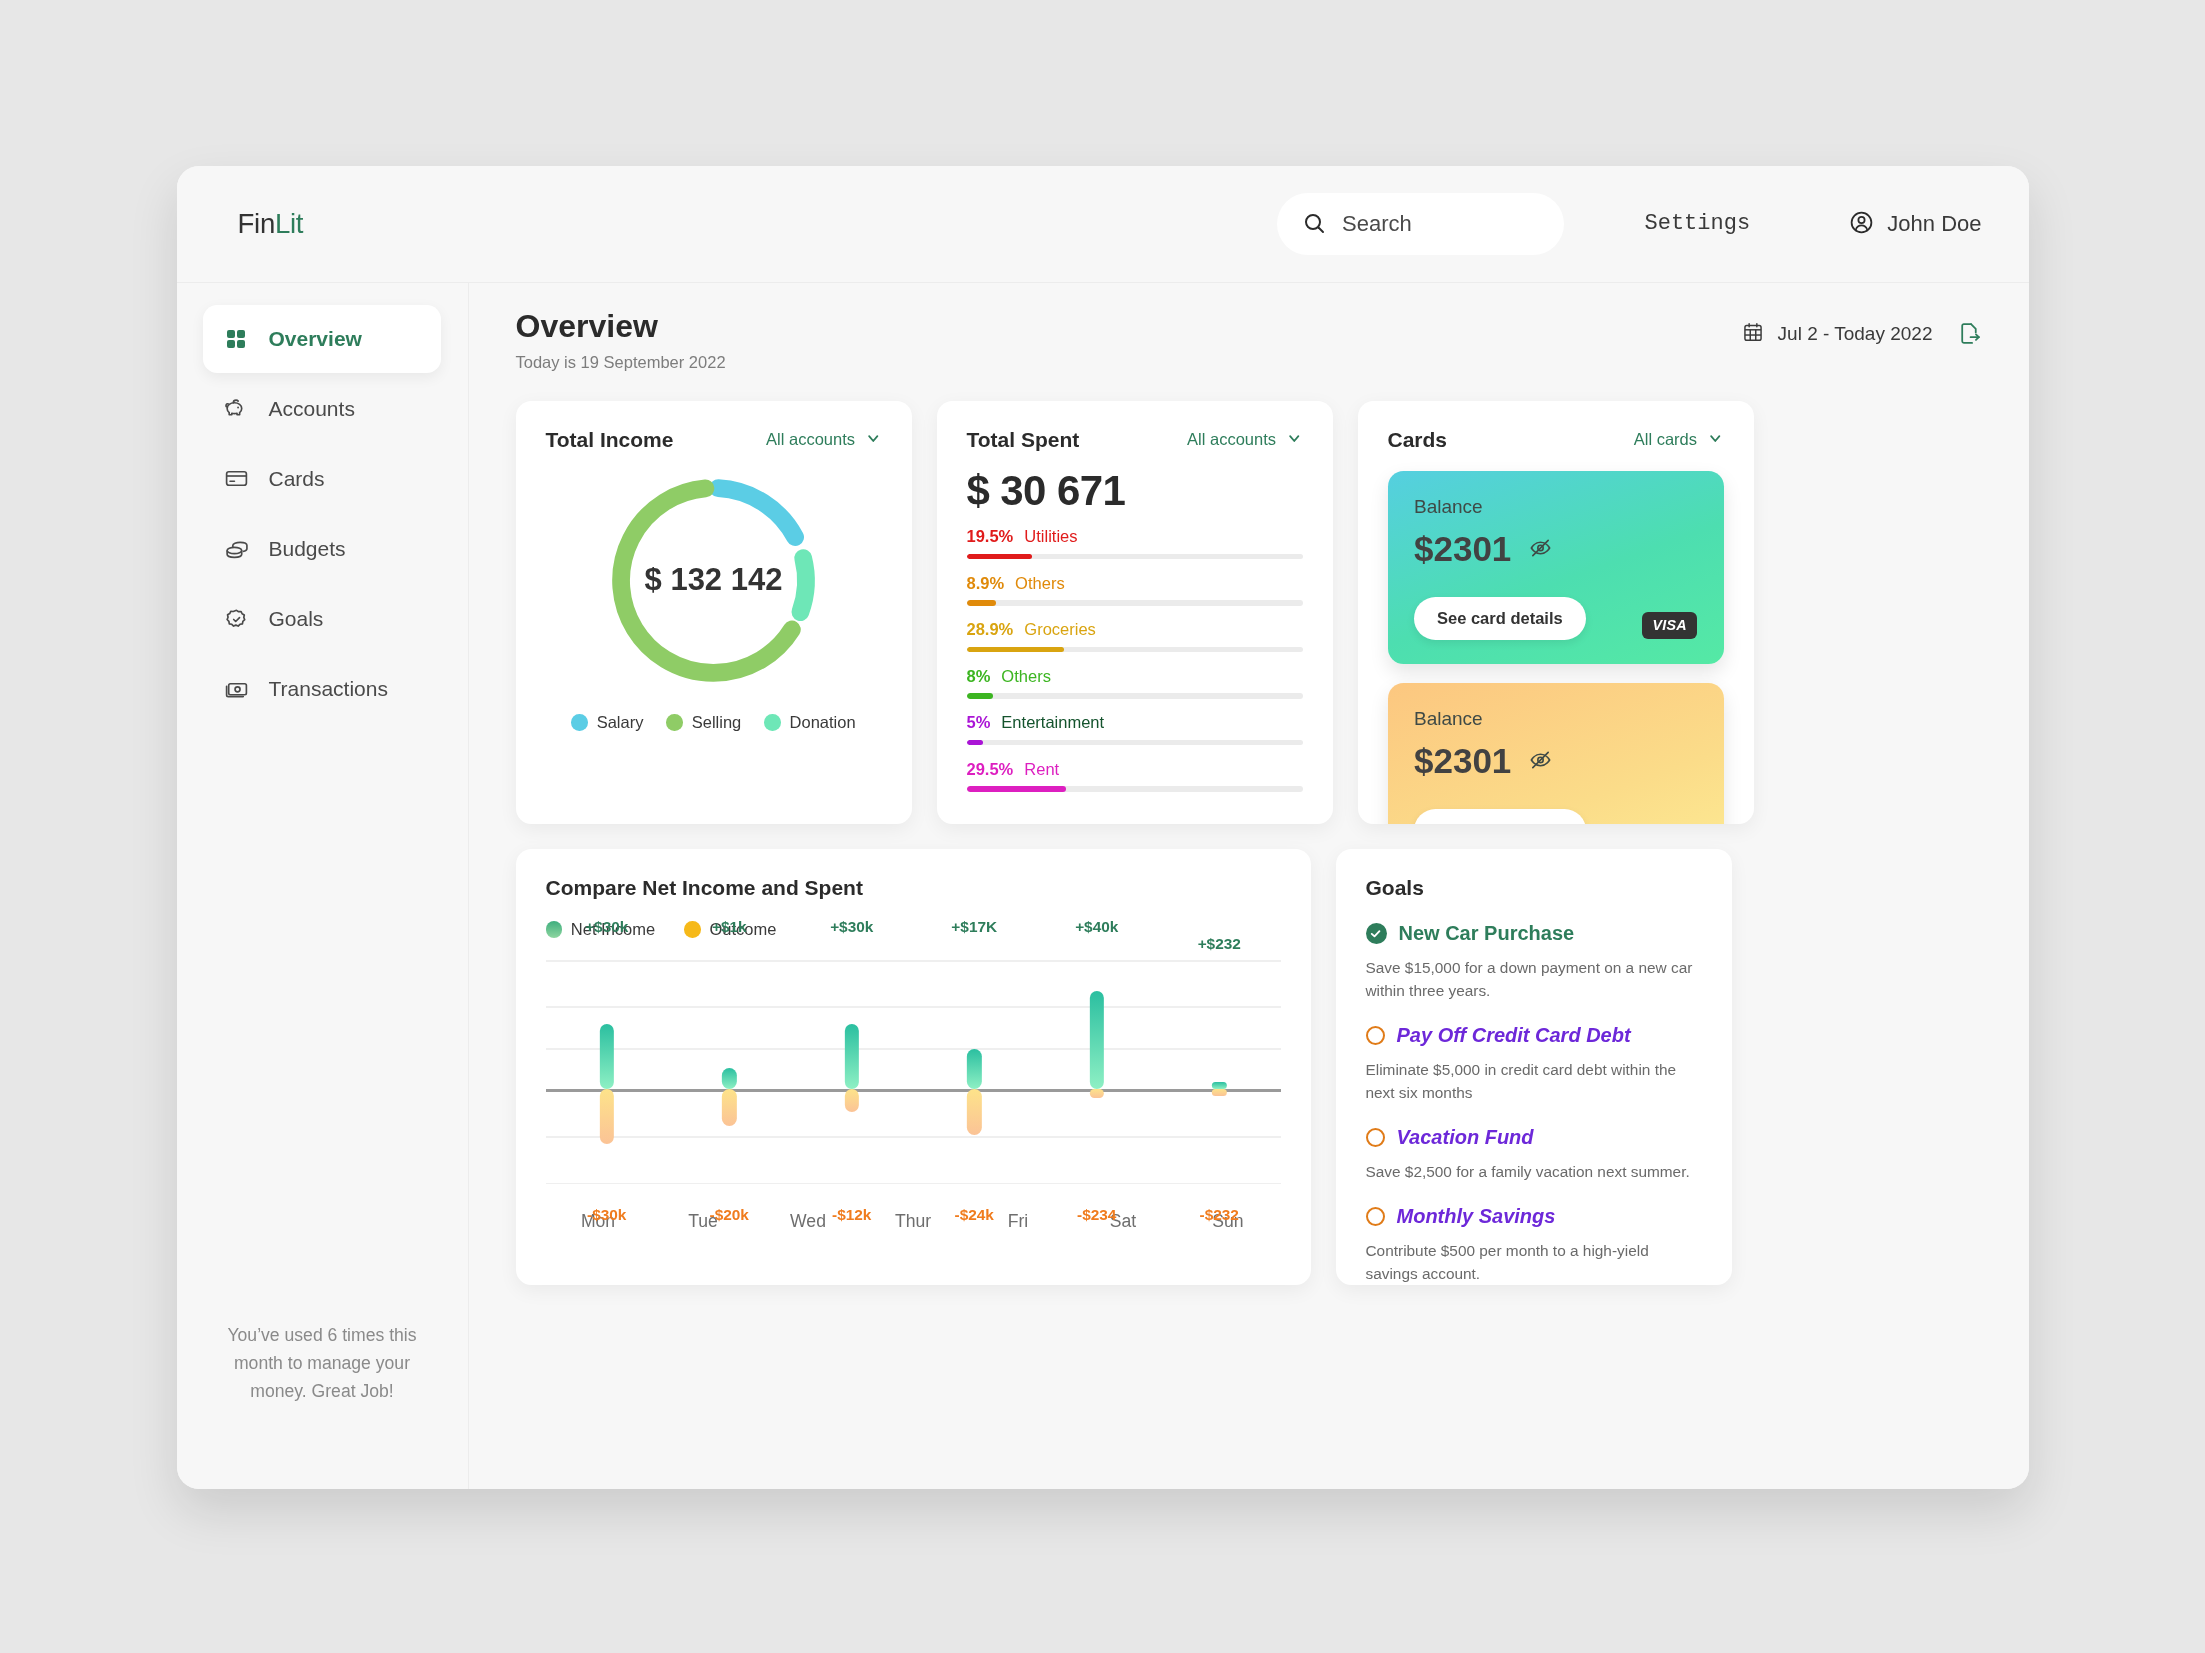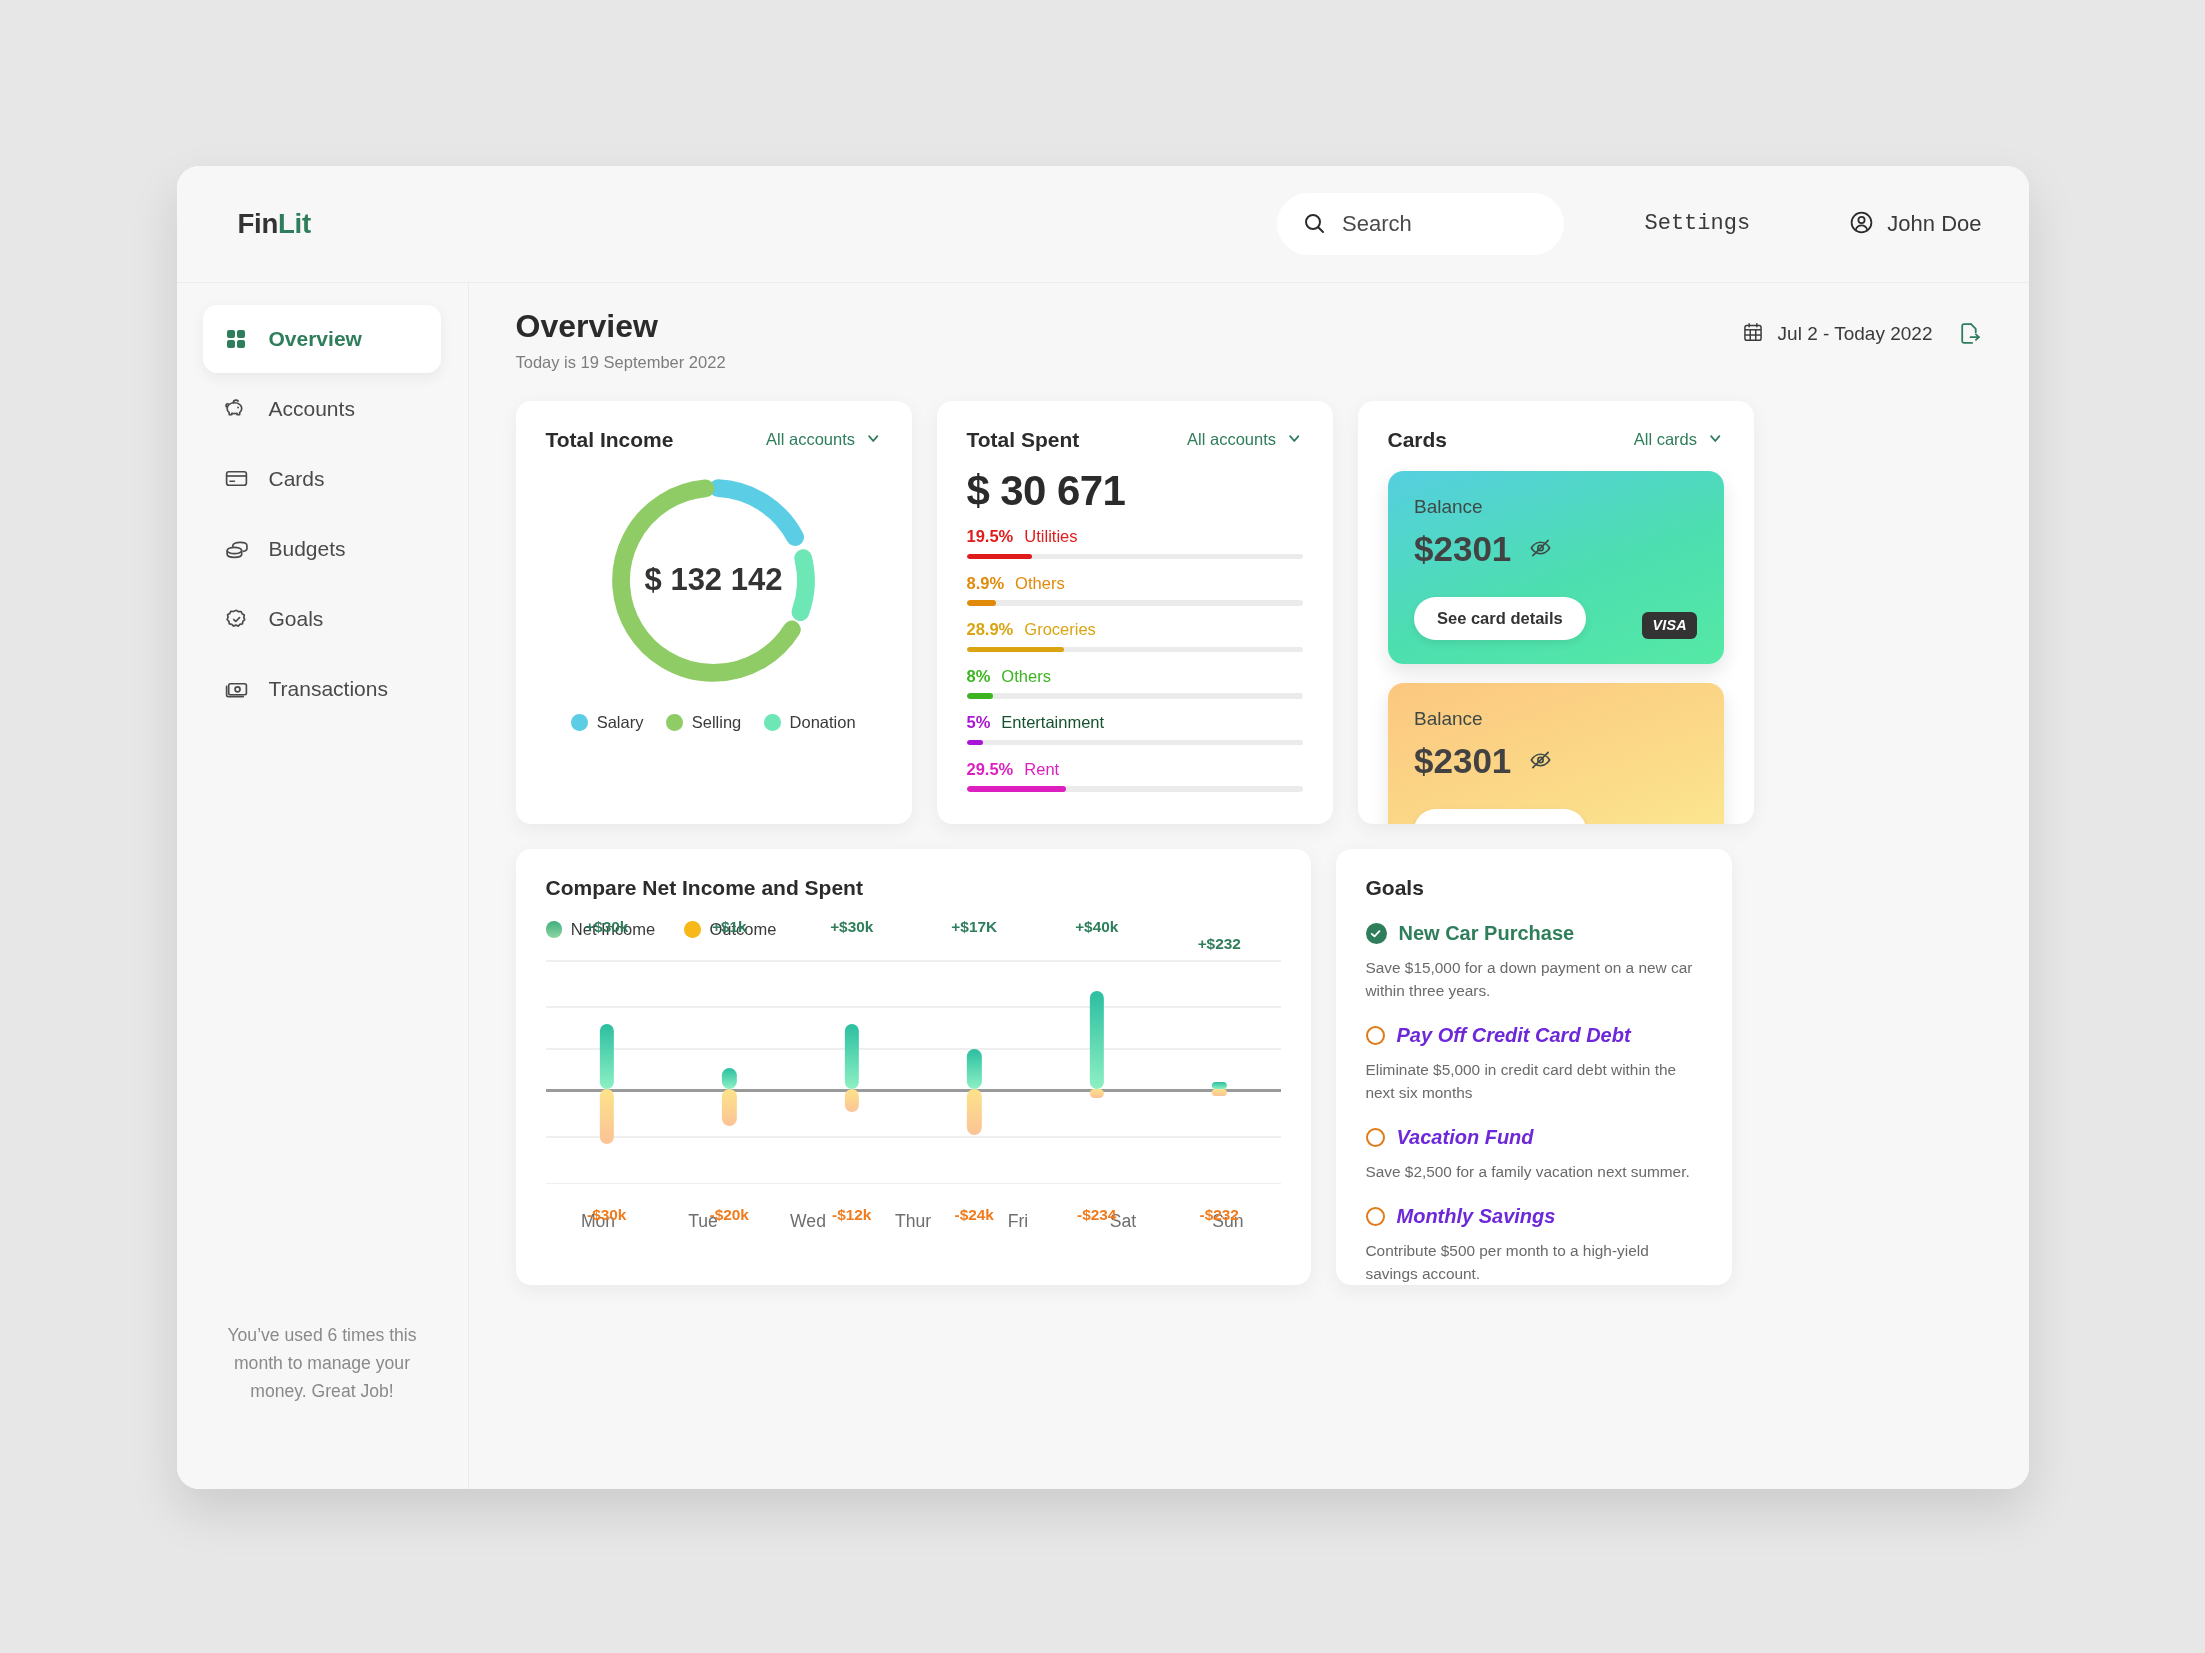--- a/index.html
+++ b/index.html
@@ -22,21 +22,21 @@
   }
 
   
   .header {
     height: 117px; flex: 0 0 117px;
     background: #f7f7f7;
     display: flex; align-items: center;
     padding: 0 47px 0 61px;
     border-bottom: 1.1px solid #ececec;
   }
-  .brand { font-size: 27.6px; font-weight: 700; color: #333; letter-spacing: -0.3px; }
+  .brand { font-size: 27.6px; font-weight: 400; color: #333; letter-spacing: -0.3px; }
   .brand .lit { color: #2e7d5b; }
   .header-right { margin-left: auto; display: flex; align-items: center; gap: 16px; }
   .search-box {
     width: 287px; height: 62px; background: #fff;
     border-radius: 31px; display: flex; align-items: center;
     padding: 0 25px; gap: 16.5px;
   }
   .search-text { font-size: 22px; color: #4a4a4a; }
   .settings-link { font-size: 22px; color: #3a3a3a; margin-left: 65px; font-family: Liberation Mono, monospace; }
   .user-box { display: flex; align-items: center; gap: 13.2px; margin-left: 83px; }

